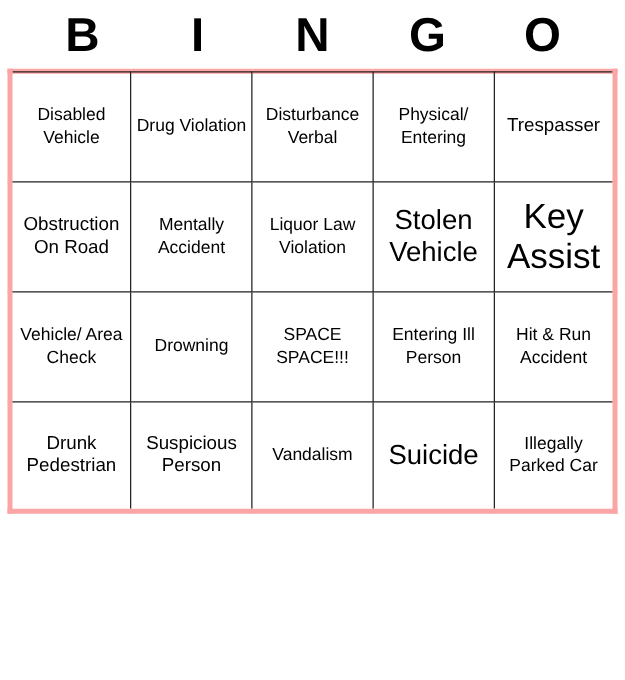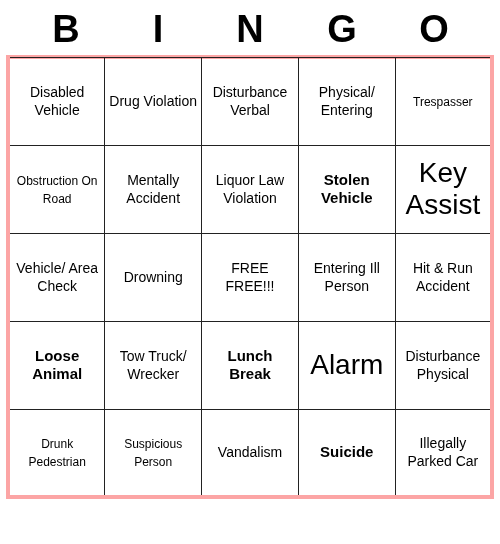--- a/index.html
+++ b/index.html
@@ -32,23 +32,23 @@
       width: 488px;
     }
     .bingo-grid td {
       border: 1.5px solid #222;
       width: 92px;
       height: 88px;
       text-align: center;
       vertical-align: middle;
       padding: 3px;
     }
-    .cell-sm { font-size: 12px; }
+    .cell-sm { font-size: 15px; }
     .cell-md { font-size: 14px; }
-    .cell-lg { font-size: 15px; font-weight: bold; }
+    .cell-lg { font-size: 22px; font-weight: normal; }
     .cell-xl { font-size: 28px; font-weight: normal; }
   </style>
 </head>
 <body>
 
 <div class="bingo-title">
 <span class="bingo-letter">B</span>
     <span class="bingo-letter">I</span>
     <span class="bingo-letter">N</span>
     <span class="bingo-letter">G</span>
@@ -70,30 +70,23 @@
       <tr>
         <td><span class="cell-sm">Obstruction On Road</span></td>
         <td><span class="cell-md">Mentally Accident</span></td>
         <td><span class="cell-md">Liquor Law Violation</span></td>
         <td><span class="cell-lg">Stolen Vehicle</span></td>
         <td><span class="cell-xl">Key Assist</span></td>
       </tr>
       <tr>
         <td><span class="cell-md">Vehicle/ Area Check</span></td>
         <td><span class="cell-md">Drowning</span></td>
-        <td><span class="cell-md">FREE FREE!!!</span></td>
+        <td><span class="cell-md">SPACE SPACE!!!</span></td>
         <td><span class="cell-md">Entering Ill Person</span></td>
         <td><span class="cell-md">Hit &amp; Run Accident</span></td>
-      </tr>
-      <tr>
-        <td><span class="cell-lg">Loose Animal</span></td>
-        <td><span class="cell-md">Tow Truck/ Wrecker</span></td>
-        <td><span class="cell-lg">Lunch Break</span></td>
-        <td><span class="cell-xl">Alarm</span></td>
-        <td><span class="cell-md">Disturbance Physical</span></td>
       </tr>
       <tr>
         <td><span class="cell-sm">Drunk Pedestrian</span></td>
         <td><span class="cell-sm">Suspicious Person</span></td>
         <td><span class="cell-md">Vandalism</span></td>
         <td><span class="cell-lg">Suicide</span></td>
         <td><span class="cell-md">Illegally Parked Car</span></td>
       </tr>
     </tbody>
 </table>

